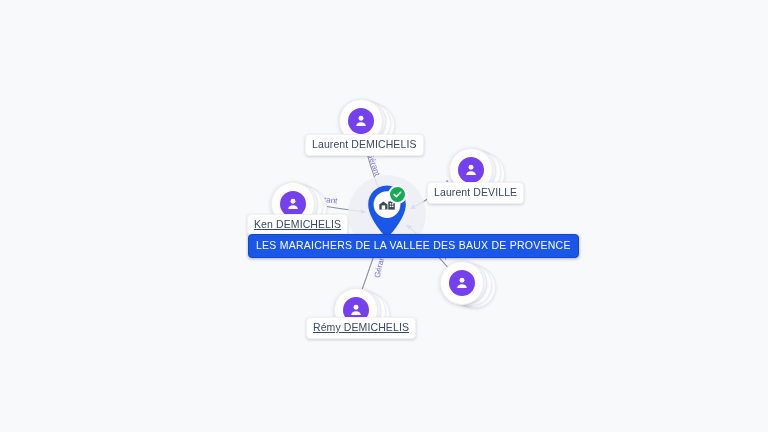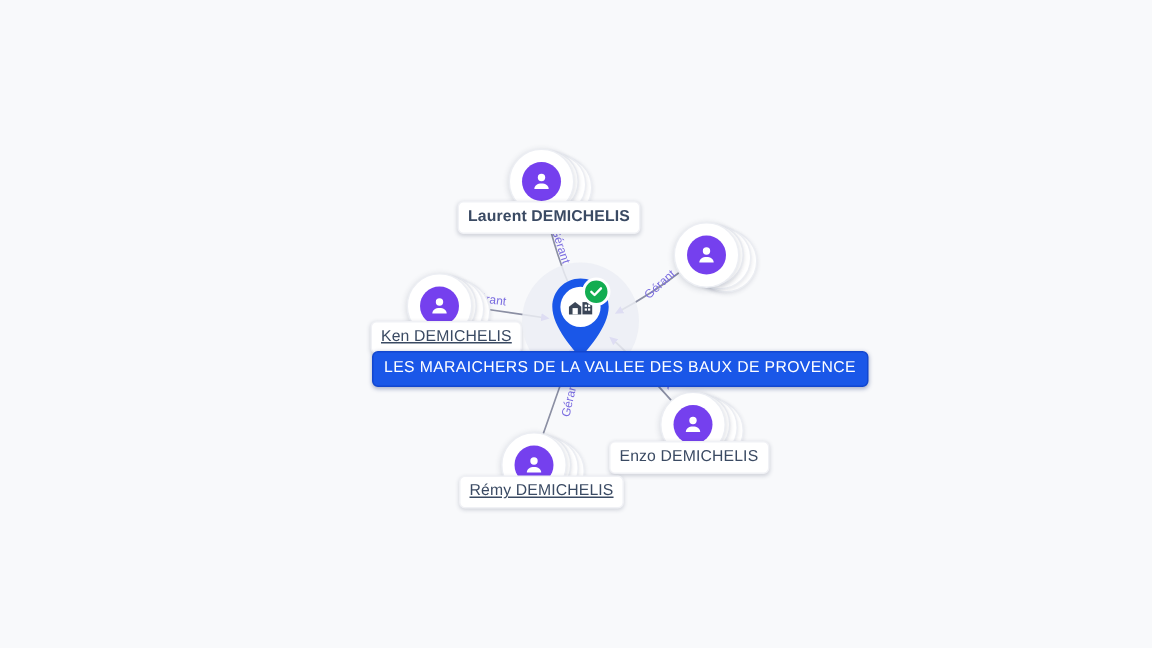--- a/index.html
+++ b/index.html
@@ -180,35 +180,36 @@
     <div class="stack-card c1"></div>
     <div class="stack-card c0">
       <div class="avatar-circle">
         <svg width="16" height="16" viewBox="0 0 24 24" fill="#ffffff">
           <circle cx="12" cy="8" r="3.7"></circle>
           <path d="M4.8 19.5c0-3.6 3.2-5.6 7.2-5.6s7.2 2 7.2 5.6z"></path>
         </svg>
       </div>
     </div>
   </div>
-  <div class="node-label" style="left:305px; top:134px;font-weight:bold;">Laurent DEMICHELIS</div>
+  <div class="node-label" style="left:305px; top:134px;">Laurent DEMICHELIS</div>
 
   <div class="person-node" style="left:449px; top:148px;">
     <div class="stack-card c3"></div>
     <div class="stack-card c2"></div>
     <div class="stack-card c1"></div>
     <div class="stack-card c0">
       <div class="avatar-circle">
         <svg width="16" height="16" viewBox="0 0 24 24" fill="#ffffff">
           <circle cx="12" cy="8" r="3.7"></circle>
           <path d="M4.8 19.5c0-3.6 3.2-5.6 7.2-5.6s7.2 2 7.2 5.6z"></path>
         </svg>
       </div>
     </div>
   </div>
+  <div class="node-label" style="left:427px; top:182px;">Laurent DEVILLE</div>
 
   <div class="person-node" style="left:271px; top:182px;">
     <div class="stack-card c3"></div>
     <div class="stack-card c2"></div>
     <div class="stack-card c1"></div>
     <div class="stack-card c0">
       <div class="avatar-circle">
         <svg width="16" height="16" viewBox="0 0 24 24" fill="#ffffff">
           <circle cx="12" cy="8" r="3.7"></circle>
           <path d="M4.8 19.5c0-3.6 3.2-5.6 7.2-5.6s7.2 2 7.2 5.6z"></path>
@@ -224,21 +225,20 @@
     <div class="stack-card c1"></div>
     <div class="stack-card c0">
       <div class="avatar-circle">
         <svg width="16" height="16" viewBox="0 0 24 24" fill="#ffffff">
           <circle cx="12" cy="8" r="3.7"></circle>
           <path d="M4.8 19.5c0-3.6 3.2-5.6 7.2-5.6s7.2 2 7.2 5.6z"></path>
         </svg>
       </div>
     </div>
   </div>
-  <div class="node-label" style="left:406px; top:294px;">Enzo DEMICHELIS</div>
 
   <div class="person-node" style="left:334px; top:288px;">
     <div class="stack-card c3"></div>
     <div class="stack-card c2"></div>
     <div class="stack-card c1"></div>
     <div class="stack-card c0">
       <div class="avatar-circle">
         <svg width="16" height="16" viewBox="0 0 24 24" fill="#ffffff">
           <circle cx="12" cy="8" r="3.7"></circle>
           <path d="M4.8 19.5c0-3.6 3.2-5.6 7.2-5.6s7.2 2 7.2 5.6z"></path>

